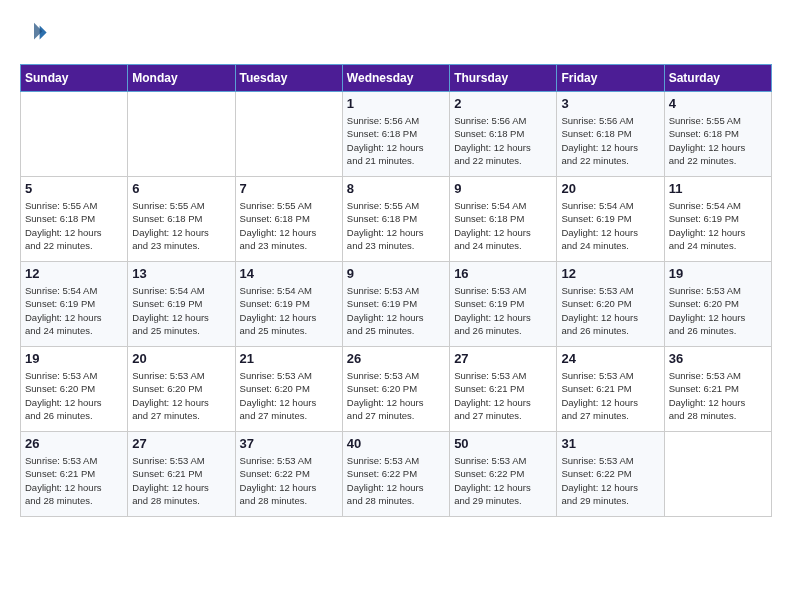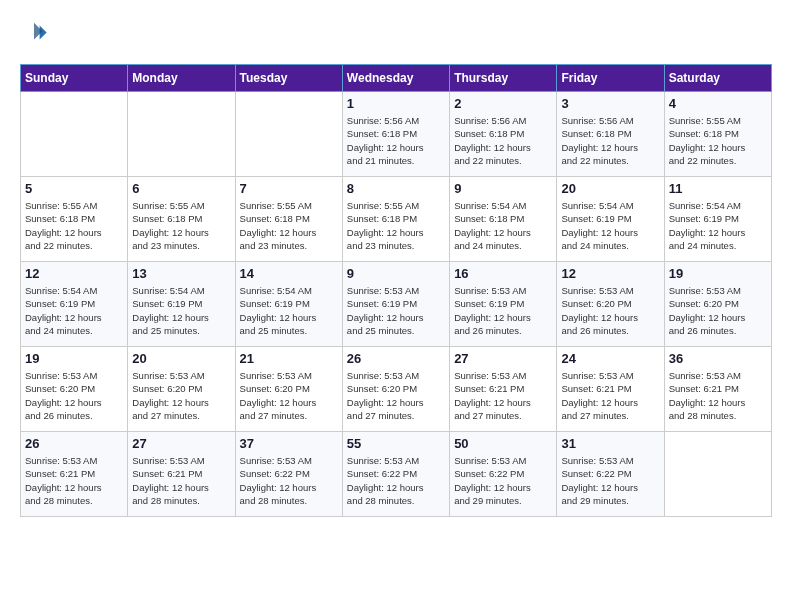--- a/index.html
+++ b/index.html
@@ -327,21 +327,21 @@
 and 28 minutes.</div>
           </td>
           <td>
             <span class="day-num">37</span>
             <div class="day-info" style="white-space: pre-line;">Sunrise: 5:53 AM
 Sunset: 6:22 PM
 Daylight: 12 hours
 and 28 minutes.</div>
           </td>
           <td>
-            <span class="day-num">55</span>
+            <span class="day-num">40</span>
             <div class="day-info" style="white-space: pre-line;">Sunrise: 5:53 AM
 Sunset: 6:22 PM
 Daylight: 12 hours
 and 28 minutes.</div>
           </td>
           <td>
             <span class="day-num">50</span>
             <div class="day-info" style="white-space: pre-line;">Sunrise: 5:53 AM
 Sunset: 6:22 PM
 Daylight: 12 hours

